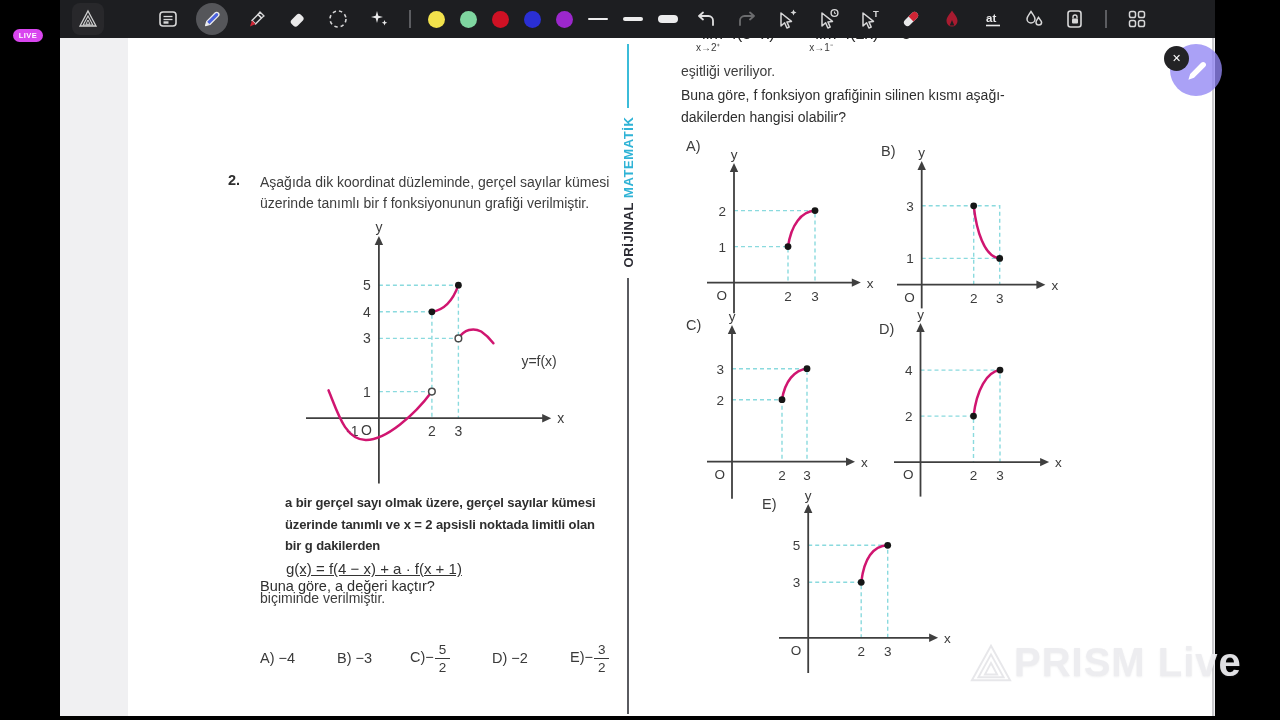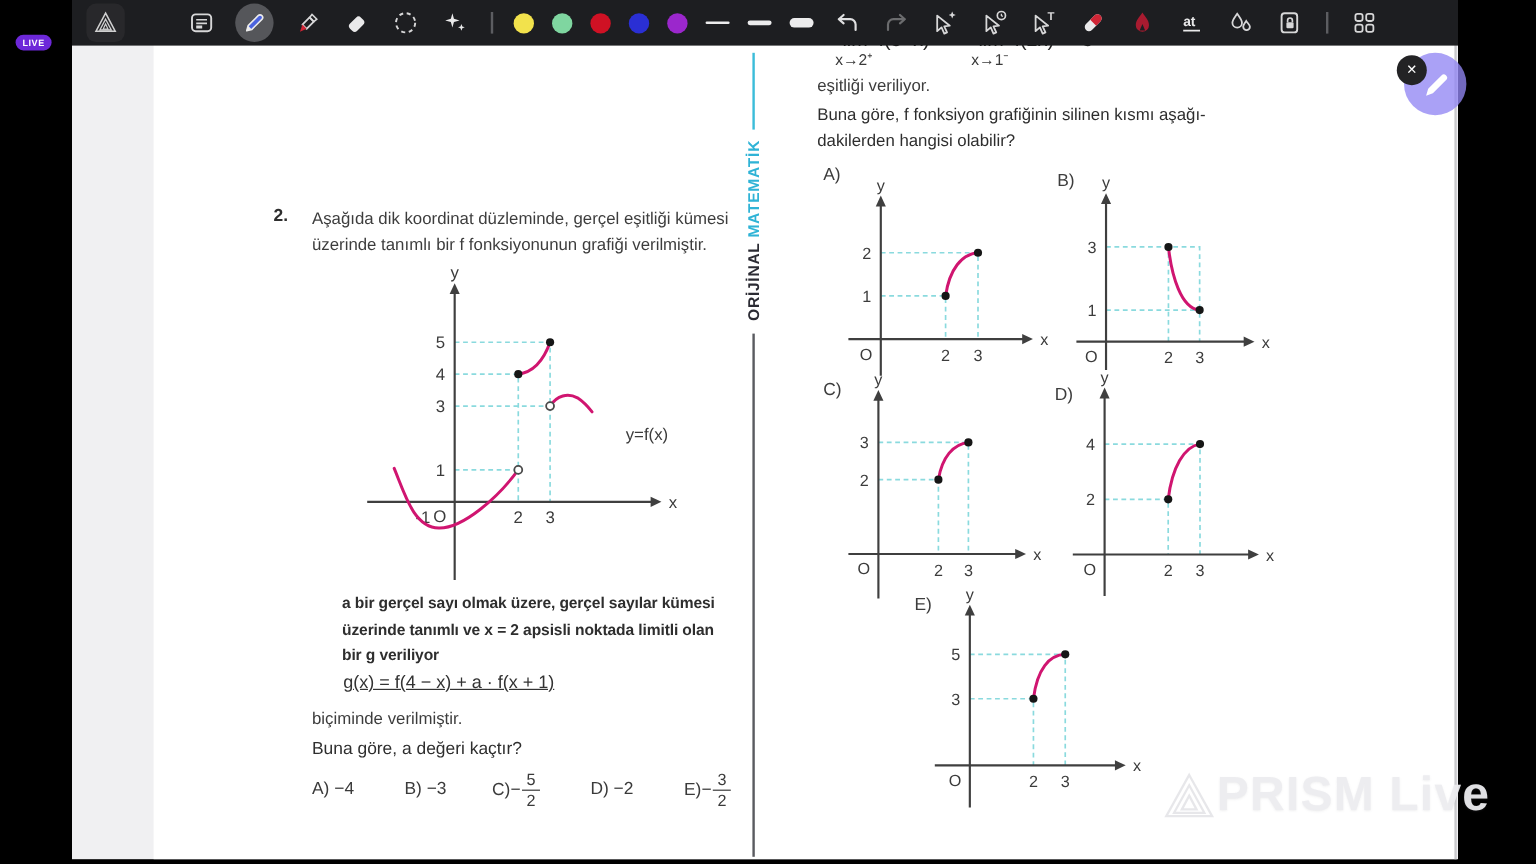--- a/index.html
+++ b/index.html
@@ -6,21 +6,21 @@
     font-family:"Liberation Sans",sans-serif;}
   #stage{position:absolute;inset:0;width:1280px;height:720px;}
   .canvas{position:absolute;left:60px;top:0;width:1155px;height:716px;background:#f0f0f2;z-index:5;}
   .page{position:absolute;left:128px;top:0;width:1084px;height:716px;background:#fff;
     border-right:2px solid #c9c9cc;z-index:6;}
   
   .toolbar{position:absolute;left:60px;top:0;width:1155px;height:38px;background:#1d1e21;
     z-index:40;display:flex;align-items:center;}
   .tb-left{position:absolute;left:12px;top:3px;width:32px;height:32px;background:#28282b;border-radius:8px;
     display:flex;align-items:center;justify-content:center;}
-  .live-pill{position:absolute;left:13px;top:29px;width:30px;height:13px;background:#6d28d9;border-radius:7px;
+  .live-pill{position:absolute;left:13px;top:29px;width:30px;height:13px;background:#d946ef;border-radius:7px;
     color:#fff;font-size:7.5px;font-weight:bold;letter-spacing:.5px;display:flex;align-items:center;justify-content:center;z-index:45;}
   .ticons{display:flex;align-items:center;gap:15px;margin-left:95px;}
   .tbtn{width:26px;height:26px;display:flex;align-items:center;justify-content:center;cursor:pointer;flex:none;}
   .tbtn.sel{width:32px;height:32px;background:#55565a;border-radius:50%;}
   .tdiv{width:2px;height:18px;background:#5c5d61;flex:none;margin:0 2px;}
   .dotw{width:17px;height:17px;border-radius:50%;flex:none;cursor:pointer;}
   .dash{background:#ececed;border-radius:99px;width:20px;flex:none;cursor:pointer;}
   
   .div-cyan{position:absolute;left:627px;top:44px;width:2px;height:64px;background:#3bbcd9;z-index:12;}
   .div-dark{position:absolute;left:627px;top:278px;width:2px;height:436px;background:#5a5b60;z-index:12;}
@@ -36,21 +36,21 @@
   .qnum{font-size:14.5px;font-weight:bold;color:#2e2e2e;}
   .formula{font-size:15px;color:#333;text-decoration:underline;}
   .choices{position:absolute;left:0;top:0;z-index:12;}
   .choice{position:absolute;font-size:14.5px;color:#3a3a3a;white-space:nowrap;}
   .frac{display:inline-block;vertical-align:middle;text-align:center;font-size:13.5px;line-height:15px;margin-left:1px;}
   .frac .num{display:block;border-bottom:1.4px solid #3a3a3a;padding:0 4px 1px;}
   .frac .den{display:block;padding-top:1px;}
   
   .limit-row{position:absolute;left:702px;top:24px;z-index:12;font-size:16.5px;color:#262626;white-space:nowrap;}
   .limwrap{position:relative;display:inline-block;}
-  .limsub{position:absolute;left:-6px;top:16px;font-size:13px;color:#3a3a3a;white-space:nowrap;}
+  .limsub{position:absolute;left:-6px;top:16px;font-size:10px;color:#3a3a3a;white-space:nowrap;}
   .lsp{margin-left:9px;} .lsp2{margin-left:22px;}
   .opt-label{position:absolute;font-size:14.5px;color:#3d3d3d;z-index:14;}
   .graph{position:absolute;z-index:15;pointer-events:none;}
   svg text{font-family:"Liberation Sans",sans-serif;}
   
   .watermark{position:absolute;left:968px;top:640px;z-index:35;display:flex;align-items:center;
     color:rgba(236,236,239,.95);font-size:40px;font-weight:bold;letter-spacing:1px;
     text-shadow:0 1px 2px rgba(120,120,130,.12);}
   .float-btn{position:absolute;left:1170px;top:44px;width:52px;height:52px;border-radius:50%;
     background:rgba(146,134,243,.78);z-index:70;display:flex;align-items:center;justify-content:center;cursor:pointer;}
@@ -199,31 +199,31 @@
   <div class="live-pill">LIVE</div>
 
   <div class="div-cyan"></div>
   <div class="vtext">
     <span><span class="vt-dark">ORİJİNAL </span><span class="vt-cyan">MATEMATİK</span></span>
   </div>
   <div class="div-dark"></div>
 
   <div class="doc qnum" style="left:228px;top:172px;">2.</div>
   <div class="doc stem" style="left:260px;top:172px;">
-    <div>Aşağıda dik koordinat düzleminde, gerçel eşitliği kümesi</div>
+    <div>Aşağıda dik koordinat düzleminde, gerçel sayılar kümesi</div>
     <div>üzerinde tanımlı bir f fonksiyonunun grafiği verilmiştir.</div>
   </div>
   <div class="doc cond" style="left:260px;top:492px;">
     <div>a bir gerçel sayı olmak üzere, gerçel sayılar kümesi</div>
     <div>üzerinde tanımlı ve x = 2 apsisli noktada limitli olan</div>
-    <div>bir g veriliyor</div>
+    <div>bir g dakilerden</div>
   </div>
   <div class="doc formula" style="left:286px;top:560px;">g(x) = f(4 − x) + a · f(x + 1)</div>
   <div class="doc stem" style="left:260px;top:588px;">biçiminde verilmiştir.</div>
-  <div class="doc b" style="left:260px;top:616px;font-size:14.5px;text-align:center;">Buna göre, a değeri kaçtır?</div>
+  <div class="doc b" style="left:260px;top:578px;font-size:14.5px;text-align:center;">Buna göre, a değeri kaçtır?</div>
 
   <div class="choices">
     <span class="choice" style="left:260px;top:650px;"><span>A)</span> <span>−4</span></span>
     <span class="choice" style="left:337px;top:650px;"><span>B)</span> <span>−3</span></span>
     <span class="choice" style="left:410px;top:642px;"><span>C)</span><span>−</span><span class="frac"><span class="num">5</span><span class="den">2</span></span></span>
     <span class="choice" style="left:492px;top:650px;"><span>D)</span> <span>−2</span></span>
     <span class="choice" style="left:570px;top:642px;"><span>E)</span><span>−</span><span class="frac"><span class="num">3</span><span class="den">2</span></span></span>
   </div>
 
   <div class="limit-row">

